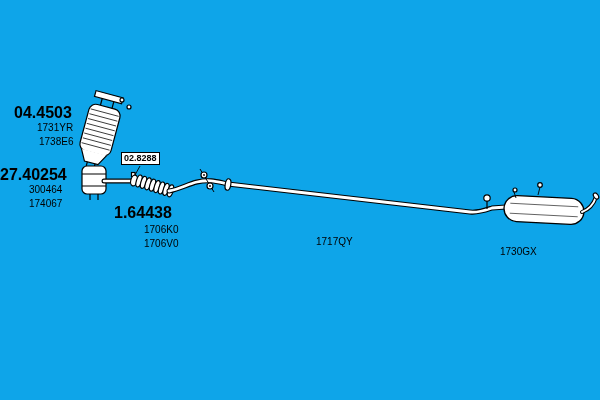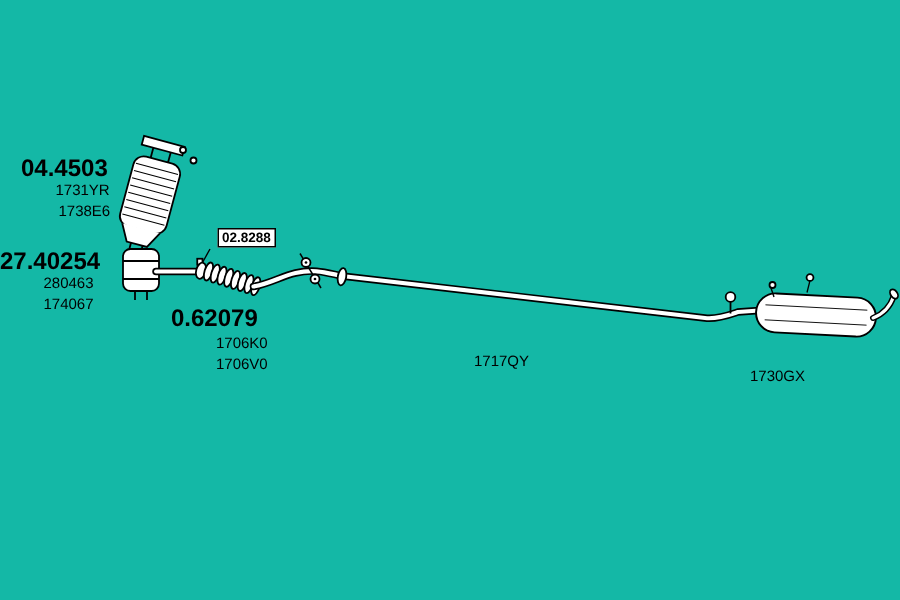--- a/index.html
+++ b/index.html
@@ -1,22 +1,22 @@
 <!DOCTYPE html>
 <html><head>
 <meta charset="utf-8">
 <style>
   html,body{margin:0;padding:0;background:#fff;}
   body{font-family:"Liberation Sans", sans-serif;}
-  #stage{position:relative;width:600px;height:400px;background:#14b8a6;overflow:hidden;}
+  #stage{position:relative;width:600px;height:400px;background:#0ea5e9;overflow:hidden;}
   #art{position:absolute;left:0;top:0;}
   .lbl{position:absolute;white-space:nowrap;color:#000;}
   .main{font-size:16px;font-weight:700;}
   .ref{font-size:10px;font-weight:400;}
-  .boxed{font-size:9px;font-weight:700;border:1px solid #000;padding:0 2px;line-height:11px;background:#fff;margin-left:24px;}
+  .boxed{font-size:9px;font-weight:700;border:1px solid #000;padding:0 2px;line-height:11px;background:#fff;}
   .idbox{position:absolute;left:1px;top:377px;width:144px;height:18px;border:2px solid #000;
          font-size:12px;font-weight:600;line-height:18px;padding-left:6px;background:#fff;}
 </style>
 </head>
 <body>
 
 <div id="stage">
 
   <svg id="art" width="600" height="400" viewBox="0 0 600 400" fill="none" stroke="#000" stroke-width="1.2">
 
@@ -94,26 +94,26 @@
       <path d="M582 212 C590 209 594 203 596 197" stroke="#fff" stroke-width="2" stroke-linecap="round"></path>
       <ellipse cx="596" cy="196" rx="2.2" ry="3.4" fill="#fff" transform="rotate(-35 596 196)"></ellipse>
     </g>
   </svg>
 
   <div class="lbl main" style="left:14px;top:104px">04.4503</div>
   <div class="lbl ref" style="left:37px;top:122px">1731YR</div>
   <div class="lbl ref" style="left:39px;top:136px">1738E6</div>
 
   <div class="lbl main" style="left:0px;top:166px">27.40254</div>
-  <div class="lbl ref" style="left:29px;top:184px">280463</div>
+  <div class="lbl ref" style="left:29px;top:184px">300464</div>
   <div class="lbl ref" style="left:29px;top:198px">174067</div>
 
   <div class="lbl boxed" style="left:121px;top:152px">02.8288</div>
 
-  <div class="lbl main" style="left:114px;top:204px">0.62079</div>
+  <div class="lbl main" style="left:114px;top:204px">1.64438</div>
   <div class="lbl ref" style="left:144px;top:224px">1706K0</div>
   <div class="lbl ref" style="left:144px;top:238px">1706V0</div>
 
   <div class="lbl ref" style="left:316px;top:236px">1717QY</div>
 
   <div class="lbl ref" style="left:500px;top:246px">1730GX</div>
 
 
 </div>
 

